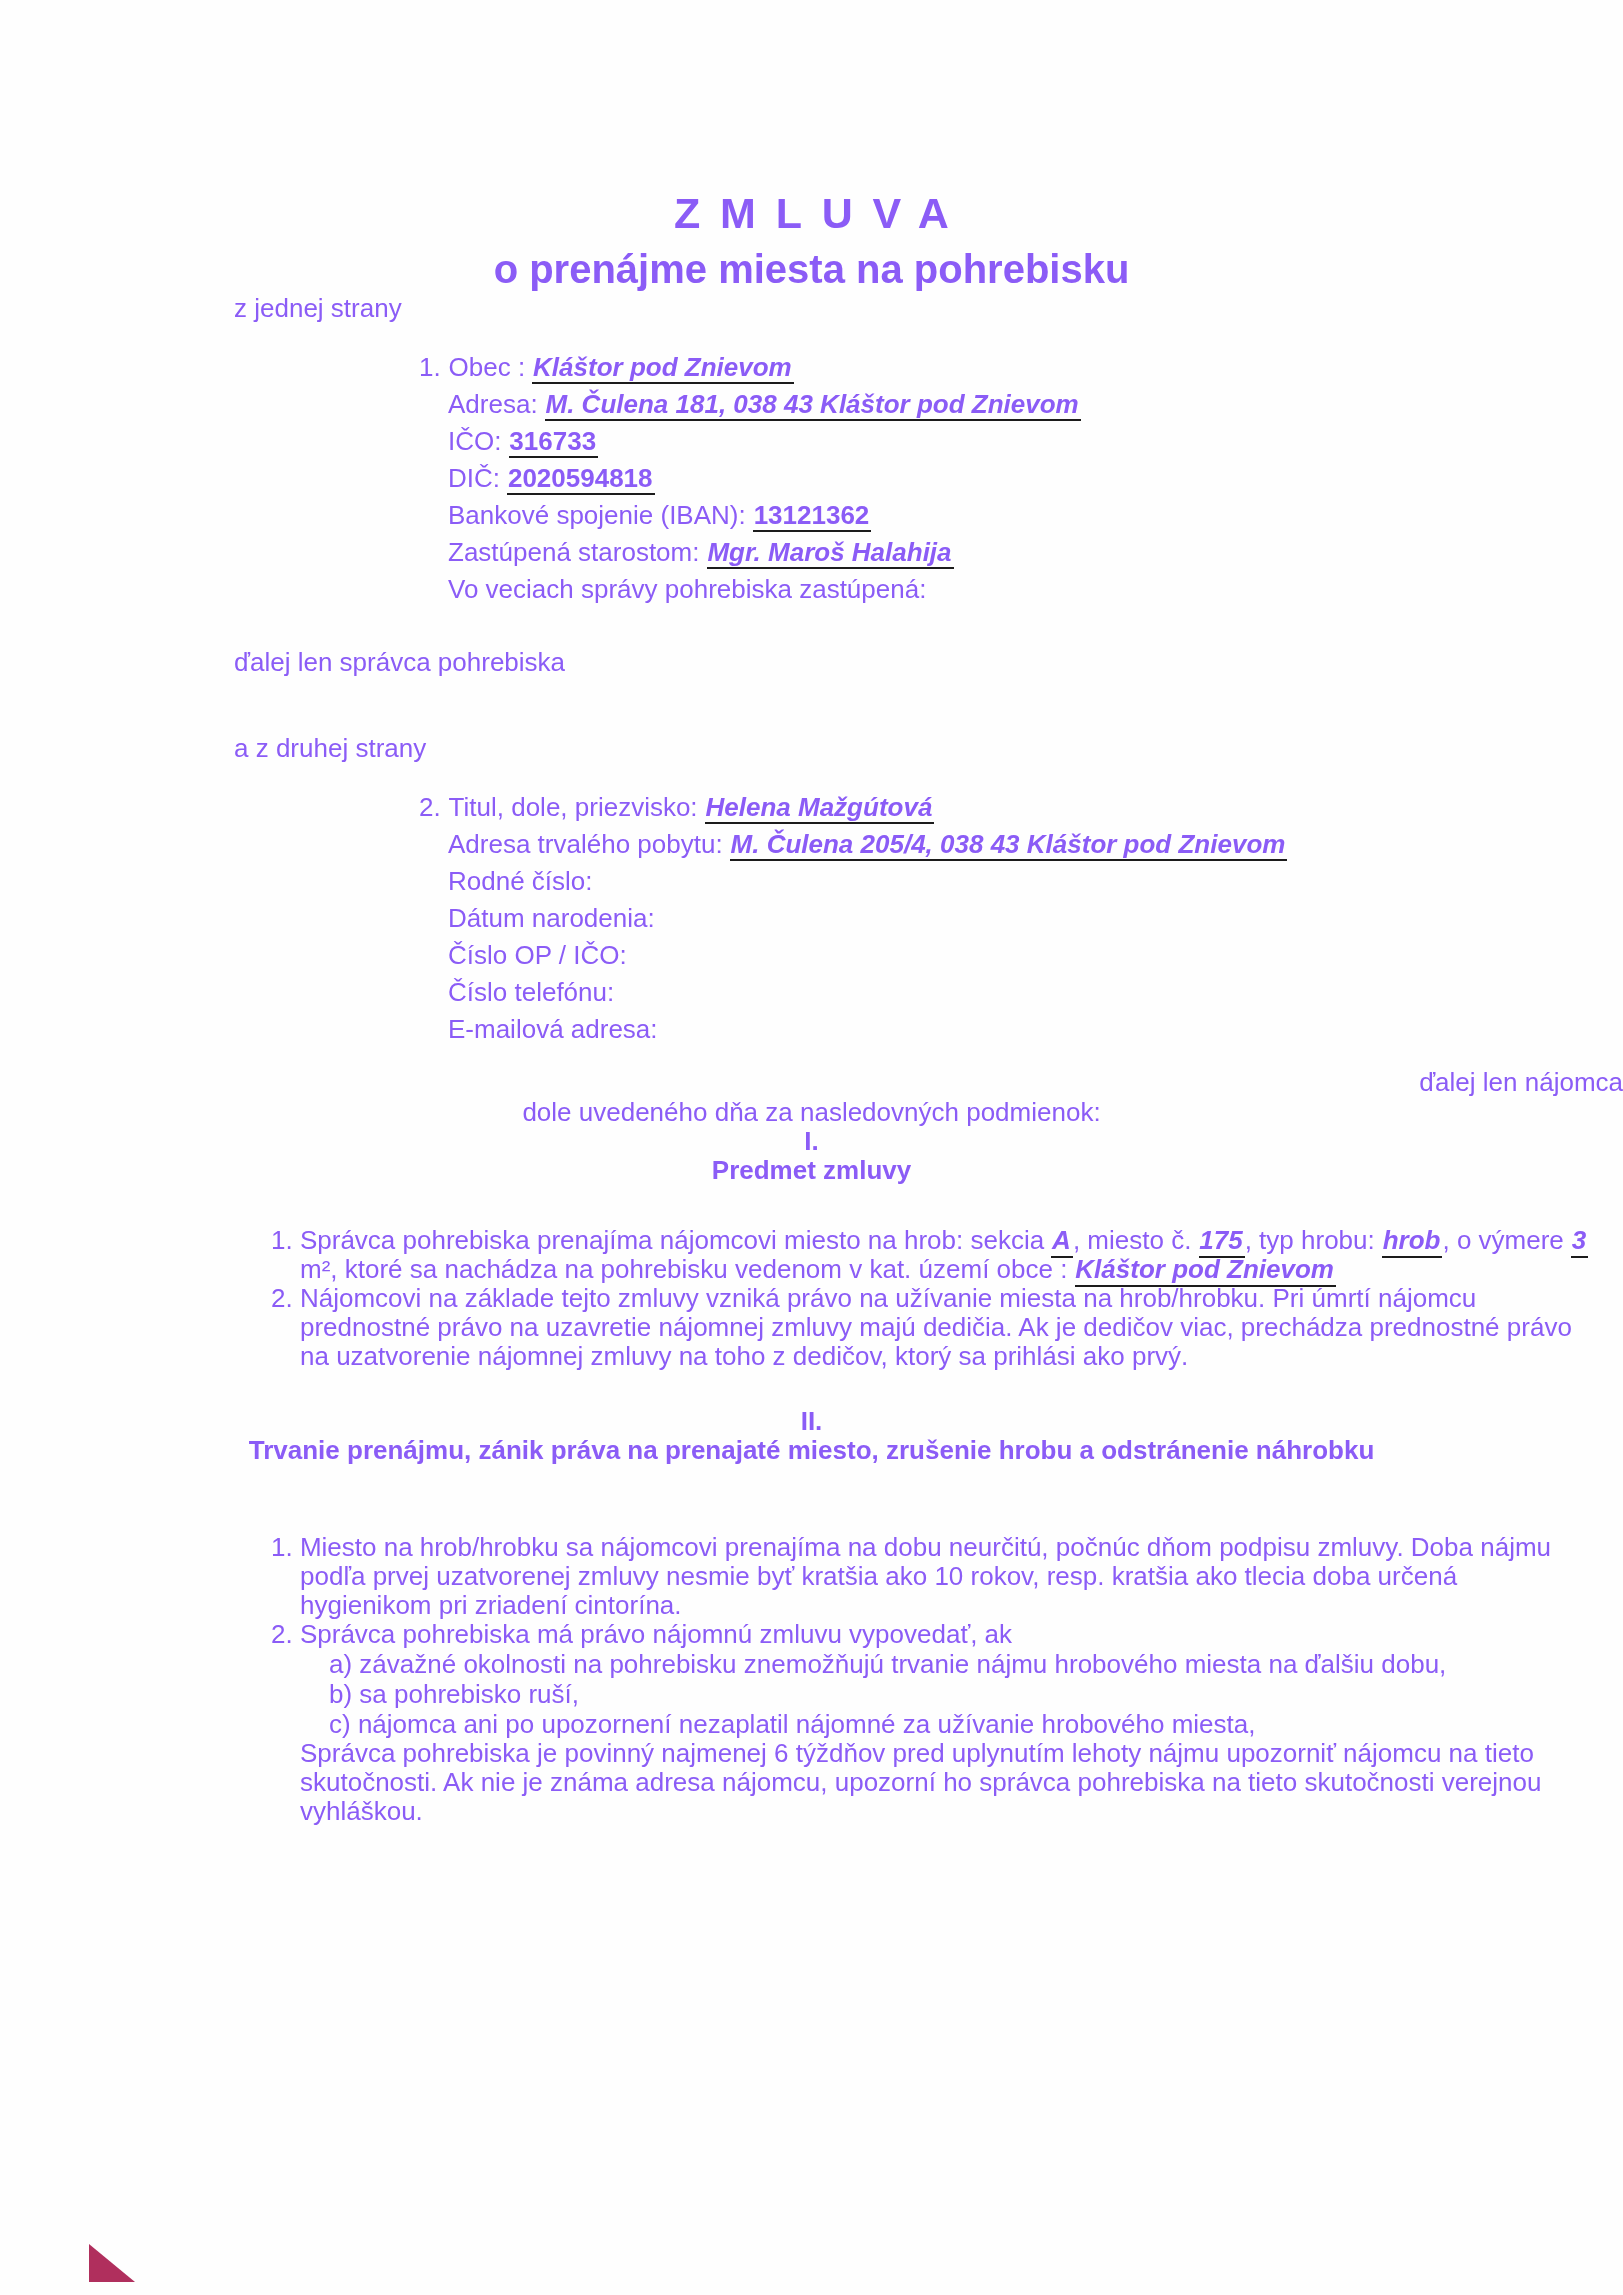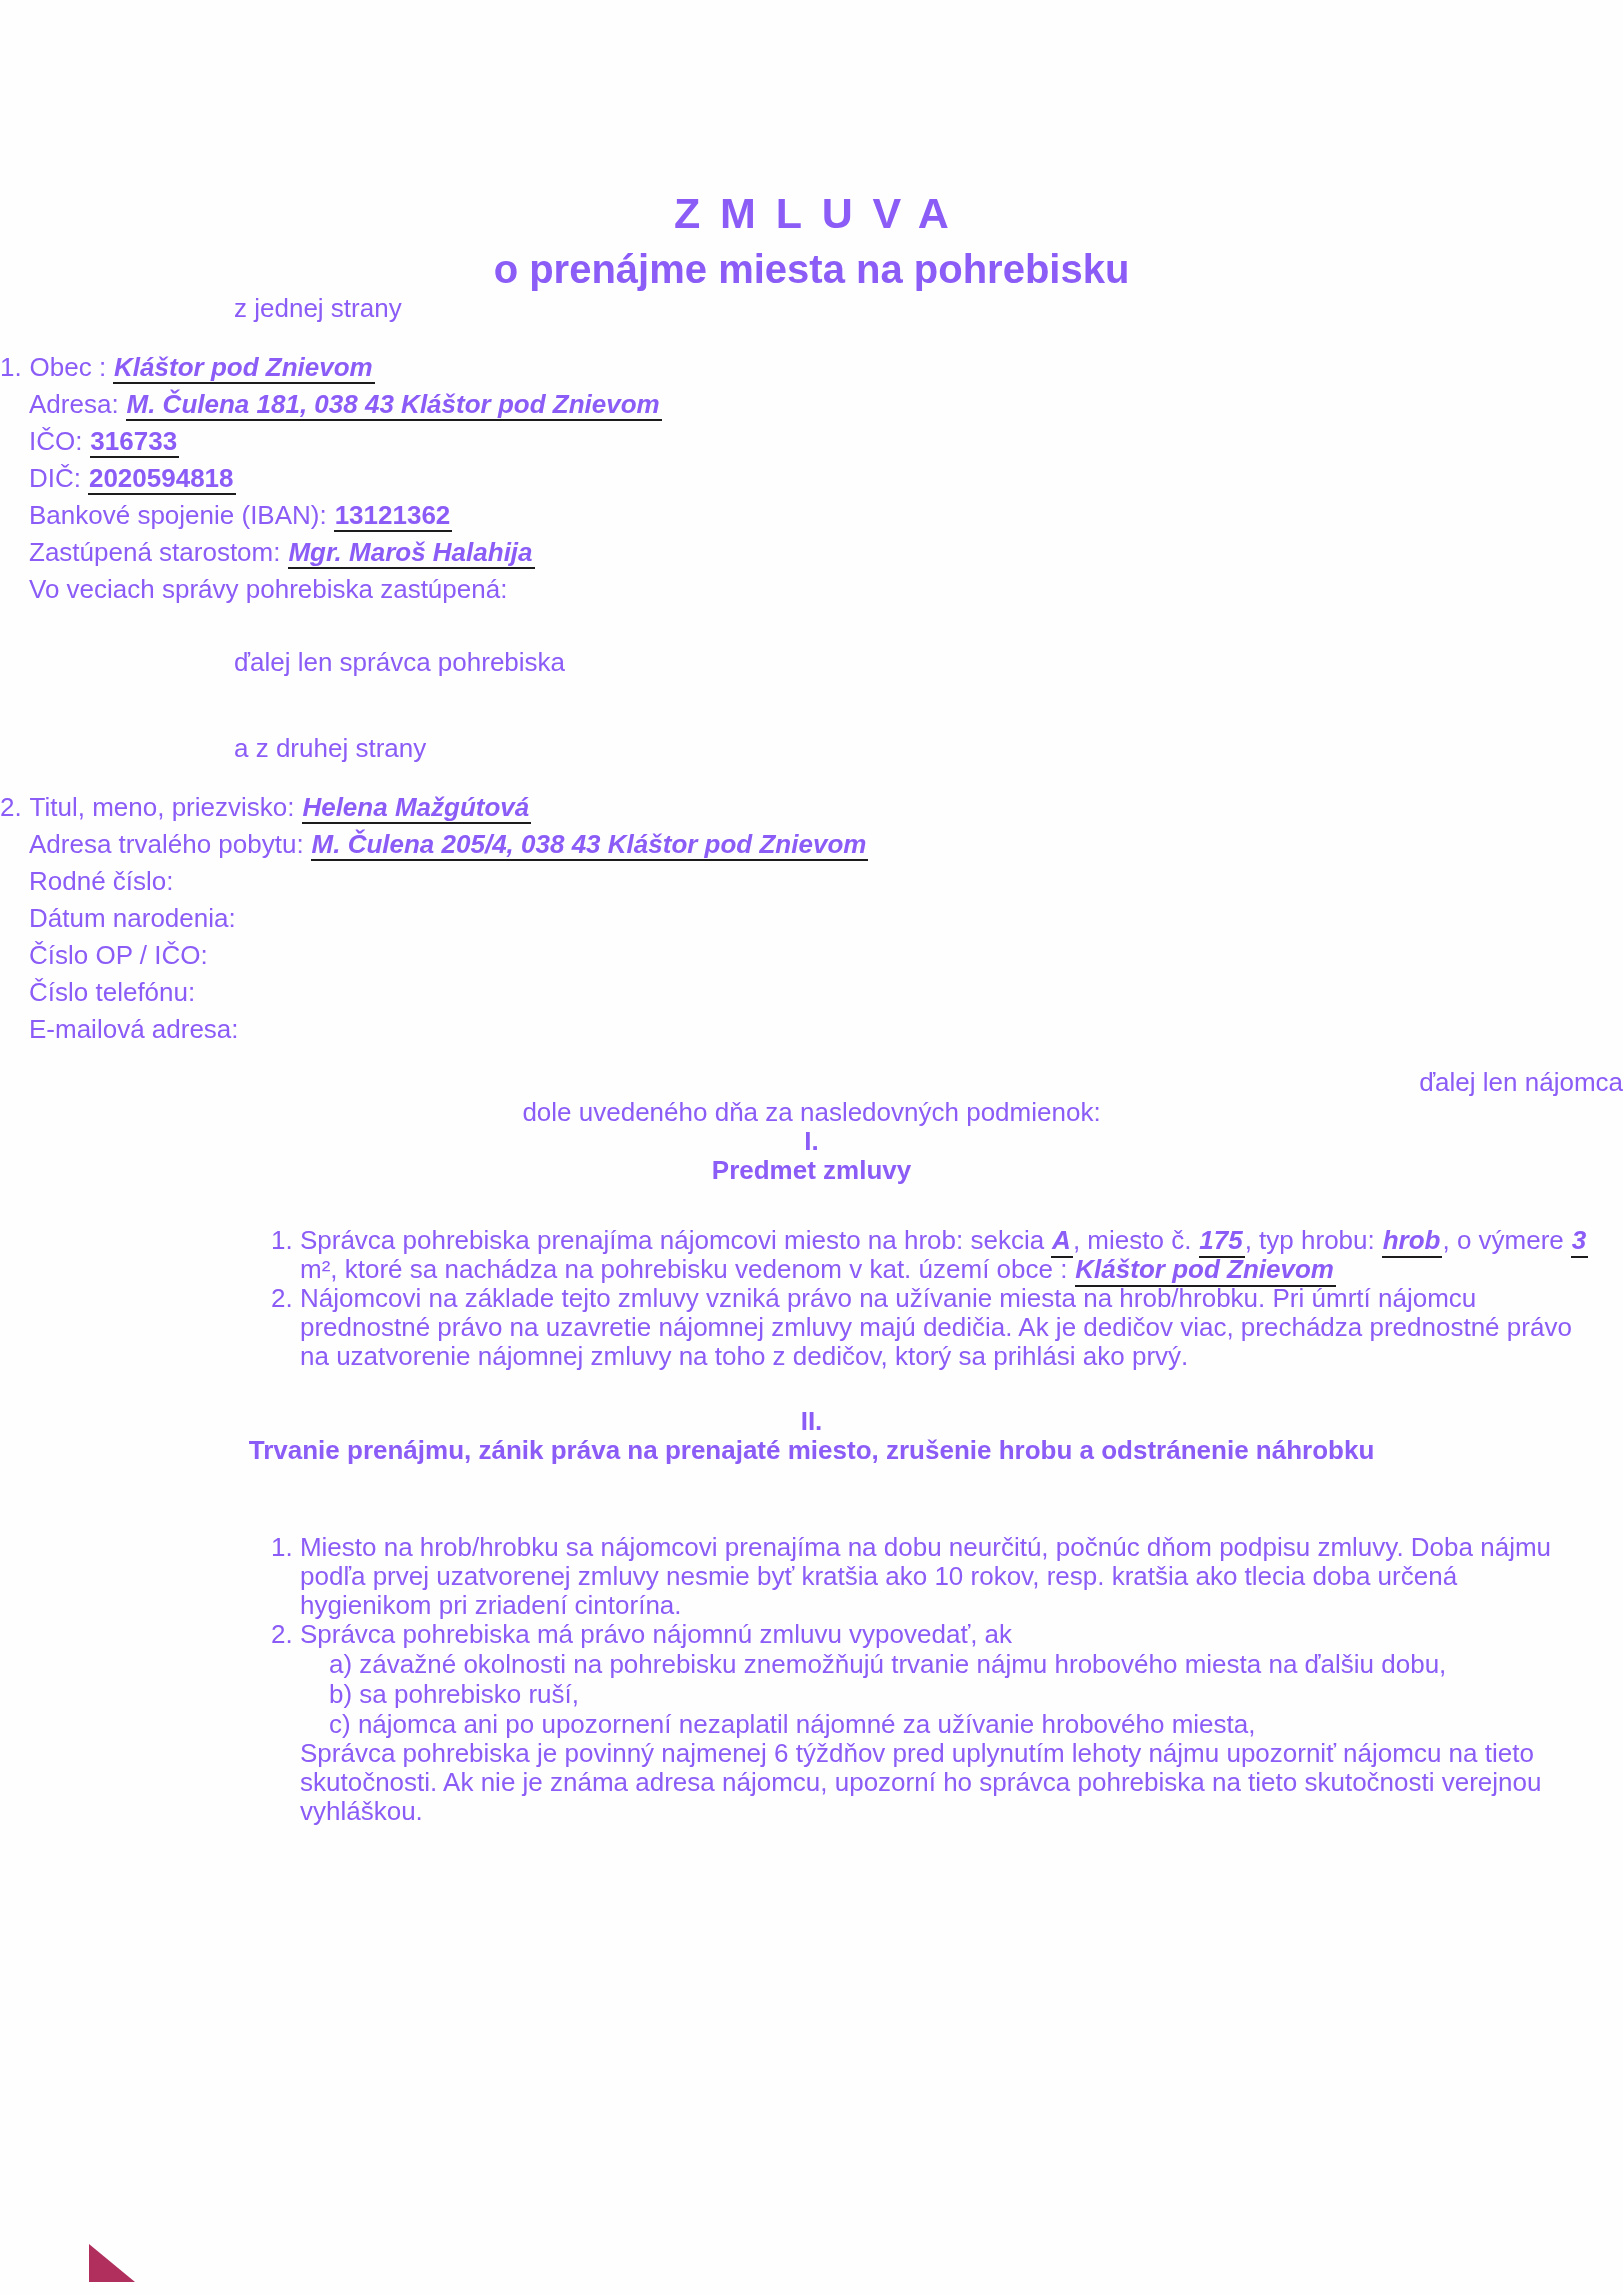--- a/index.html
+++ b/index.html
@@ -34,21 +34,21 @@
     font-weight:700;
     text-align:center;
     line-height:47px;
   }
   
   .hdr{margin-top:37px;line-height:30px;}
   .hdr div{line-height:30px;}
   
   .lede{margin-left:234px;line-height:30px;}
   
-  .party{line-height:37px;margin-top:26px;}
+  .party{margin-left:419px;line-height:37px;margin-top:26px;}
   .party .frow{padding-left:29px;}
   .party .pnum{padding-right:7.9px;}
   .outro1{margin-left:234px;margin-top:39px;line-height:30px;}
   .intro2{margin-left:234px;margin-top:56px;line-height:30px;}
   .outro2{margin-left:234px;margin-top:19.6px;line-height:30px;text-align:right;}
   
   .preamble{margin-top:0;line-height:30px;text-align:center;}
   .secnum{font-weight:700;text-align:center;line-height:29px;}
   .sechead{font-weight:700;text-align:center;line-height:29px;}
   .sec2num{margin-top:36px;}
@@ -87,21 +87,21 @@
     <div class="frow"><span>Bankové spojenie (IBAN): </span><span class="u">13121362</span></div>
     <div class="frow"><span>Zastúpená starostom: </span><span class="u it">Mgr. Maroš Halahija</span></div>
     <div class="frow"><span>Vo veciach správy pohrebiska zastúpená:</span><span class="u"></span></div>
   </div>
 
   <div class="outro1">ďalej len správca pohrebiska</div>
 
   <div class="intro2">a z druhej strany</div>
 
   <div class="party">
-    <div><span class="pnum">2.</span><span>Titul, meno, priezvisko: </span><span class="u it">Helena Mažgútová</span></div>
+    <div><span class="pnum">2.</span><span>Titul, dole, priezvisko: </span><span class="u it">Helena Mažgútová</span></div>
     <div class="frow"><span>Adresa trvalého pobytu: </span><span class="u it">M. Čulena 205/4, 038 43 Kláštor pod Znievom</span></div>
     <div class="frow"><span>Rodné číslo:</span><span class="u"></span></div>
     <div class="frow"><span>Dátum narodenia:</span><span class="u"></span></div>
     <div class="frow"><span>Číslo OP / IČO:</span><span class="u"></span></div>
     <div class="frow"><span>Číslo telefónu:</span><span class="u"></span></div>
     <div class="frow"><span>E-mailová adresa:</span><span class="u"></span></div>
   </div>
 
   <div class="outro2">ďalej len nájomca</div>
 

